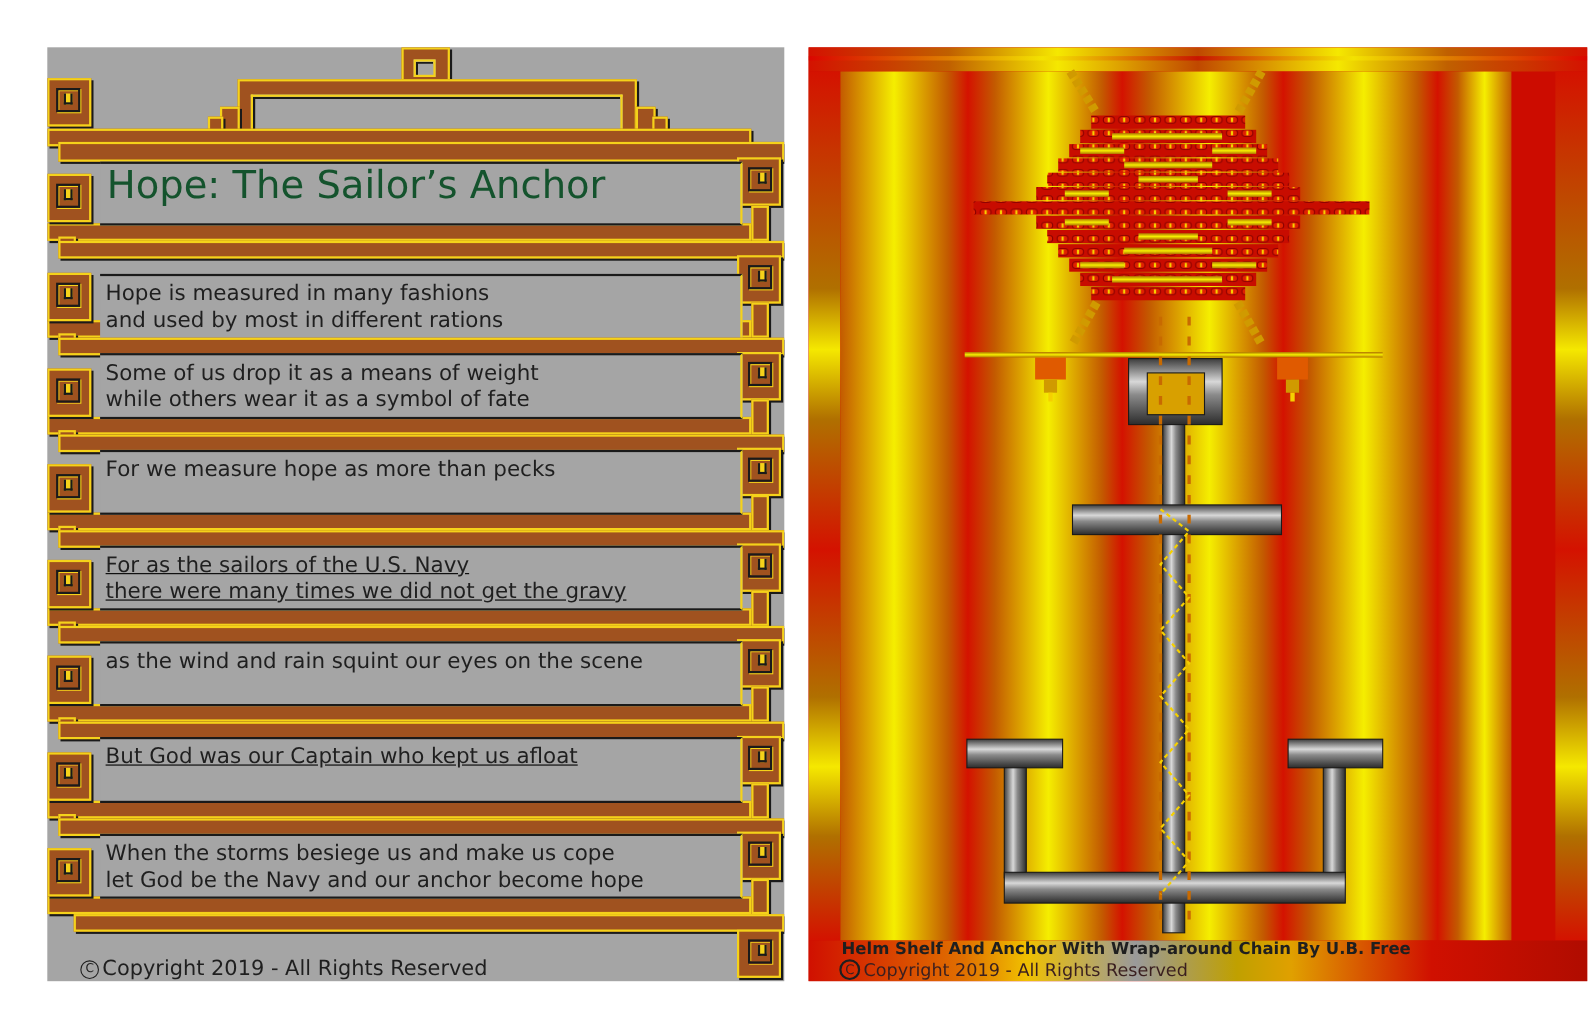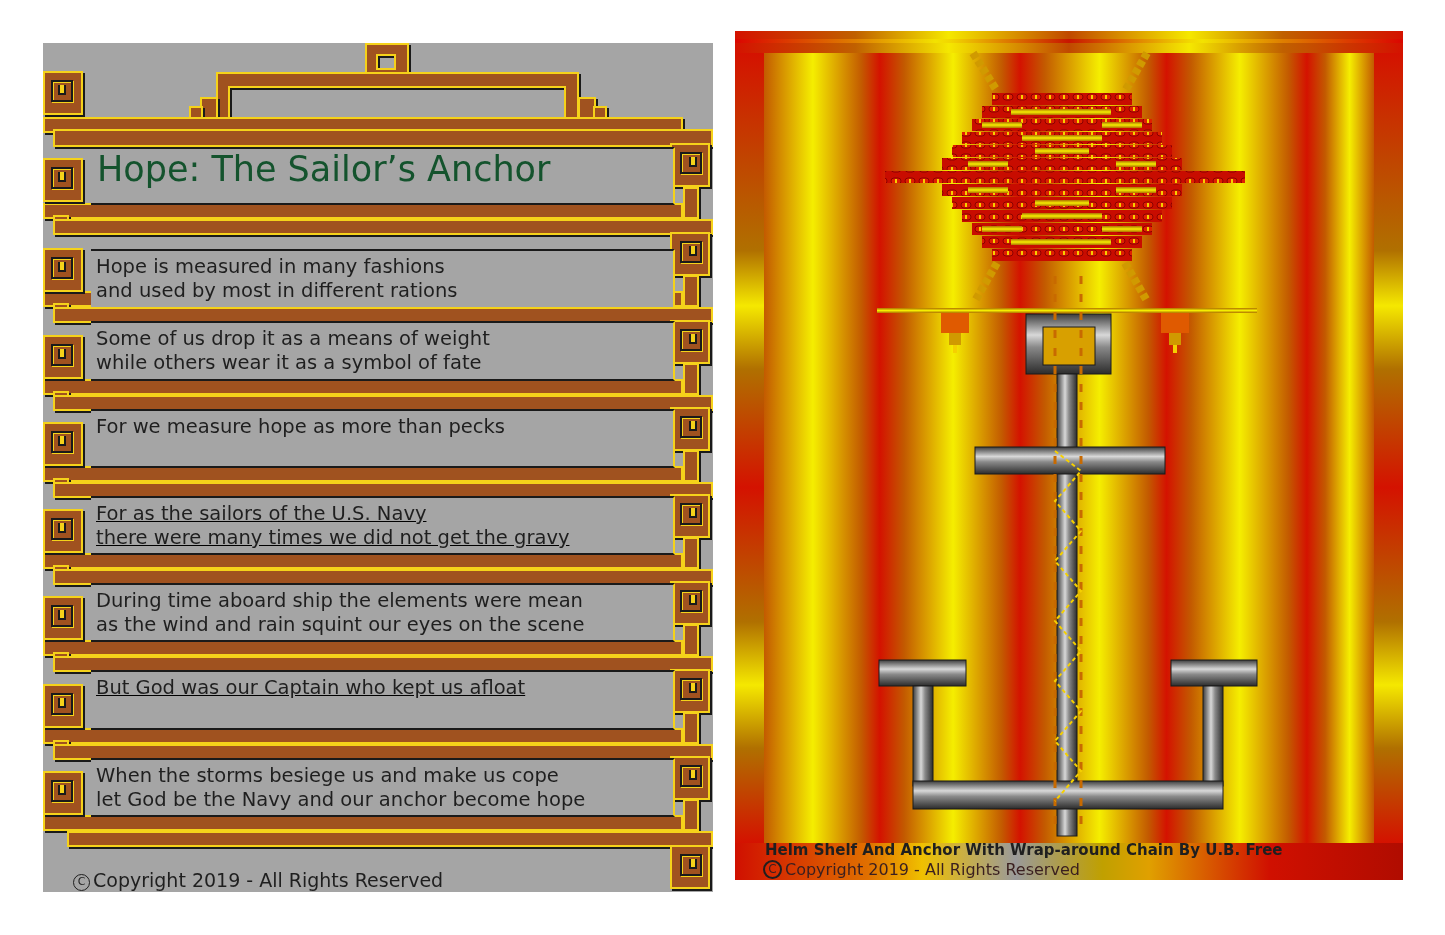--- a/index.html
+++ b/index.html
@@ -17,22 +17,22 @@
   .key.right::after { left:17px; }
 
   .verse-box { position:absolute; left:48px; width:584px; background:#a5a5a5; border-top:2px solid #1a1a1a; border-right:2px solid #f5d21a; border-bottom:2px solid #1a1a1a; box-sizing:border-box; }
   .verse-line { display:block; font-size:19.5px; color:#1f1f1f; line-height:24px; white-space:nowrap; padding-left:5px; }
   .title-text { position:absolute; left:54px; top:106px; font-size:35px; color:#14532d; white-space:nowrap; }
 
   .credit { position:absolute; left:30px; font-size:19px; color:#1f1f1f; white-space:nowrap; }
   .copy-sym { display:inline-block; width:17px; height:17px; border:1.5px solid #1f1f1f; border-radius:50%; box-sizing:border-box; font-size:11px; line-height:14px; text-align:center; vertical-align:2px; margin-right:3px; }
 
   
-  .art-panel { position:absolute; left:735px; top:31px; width:668px; height:849px; overflow:hidden;
-    background:#cc0c00; }
+  .art-panel { position:absolute; left:735px; top:43px; width:668px; height:849px; overflow:hidden;
+    background:#cc0c00;padding-left:40px; }
   .top-rail { position:absolute; left:0; top:0; width:100%; height:22px;
     background:linear-gradient(90deg,#d41200 0%,#c06000 18%,#f5e800 32%,#c04800 50%,#f5e800 68%,#c06000 82%,#d41200 100%); }
   .top-rail::after { content:""; position:absolute; left:0; right:0; top:8px; height:4px; background:linear-gradient(90deg,#d00 0%,#f5e800 30%,#c00 50%,#f5e800 70%,#d00 100%); opacity:.7; }
   .side-rail { position:absolute; top:22px; width:29px; height:790px;
     background:linear-gradient(180deg,#d41200 0%,#b07000 25%,#f5e800 32%,#b07000 40%,#d41200 55%,#b07000 72%,#f5e800 80%,#b07000 88%,#d41200 100%); }
   .side-rail.left { left:0; }
   .side-rail.right { right:0; }
   .stripes { position:absolute; left:29px; top:22px; width:610px; height:790px;
     background:linear-gradient(90deg,
       #c35a00 0%, #f5ee00 8%, #c35a00 16%, #d41200 19%, #c35a00 23%, #f5ee00 31%, #c35a00 39%, #d41200 42%,
@@ -129,21 +129,20 @@
     </div>
 
     <div>
       <div class="bar" style="left:10px;top:526px;width:660px;height:16px;"></div>
       <div class="bar" style="left:0;top:597px;width:640px;height:16px;"></div>
       <div class="bar" style="left:10px;top:609px;width:16px;height:14px;"></div>
       <div class="key" style="left:0;top:553px;"></div>
       <div class="key right" style="left:627px;top:538px;"></div>
       <div class="bar" style="left:640px;top:581px;width:16px;height:32px;"></div>
       <div class="verse-box" style="top:540px;height:59px;padding-top:4px;">
-        <span class="verse-line">During time aboard ship the elements were mean</span>
         <span class="verse-line">as the wind and rain squint our eyes on the scene</span>
       </div>
     </div>
 
     <div>
       <div class="bar" style="left:10px;top:613px;width:660px;height:16px;"></div>
       <div class="bar" style="left:0;top:685px;width:640px;height:16px;"></div>
       <div class="bar" style="left:10px;top:697px;width:16px;height:14px;"></div>
       <div class="key" style="left:0;top:641px;"></div>
       <div class="key right" style="left:627px;top:626px;"></div>

